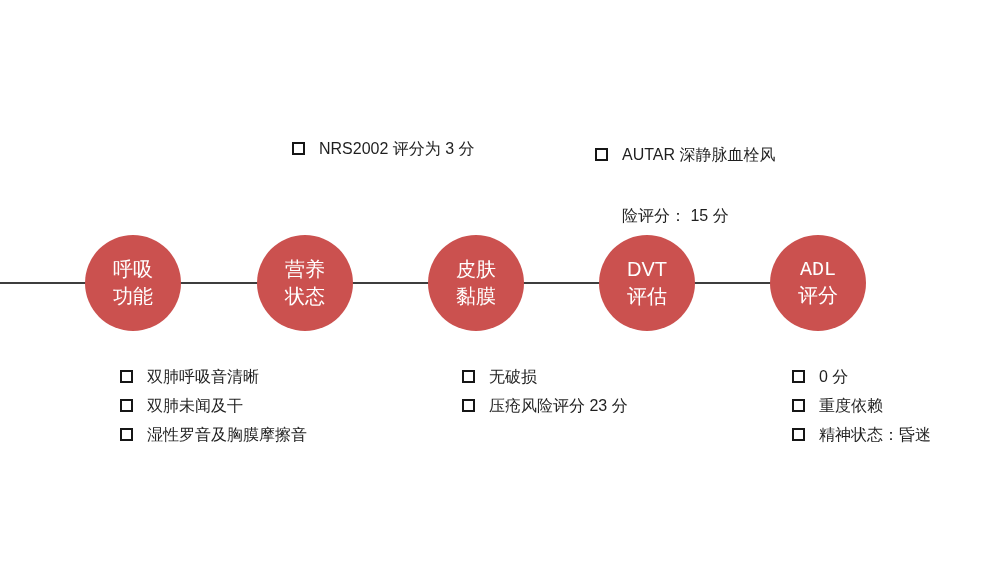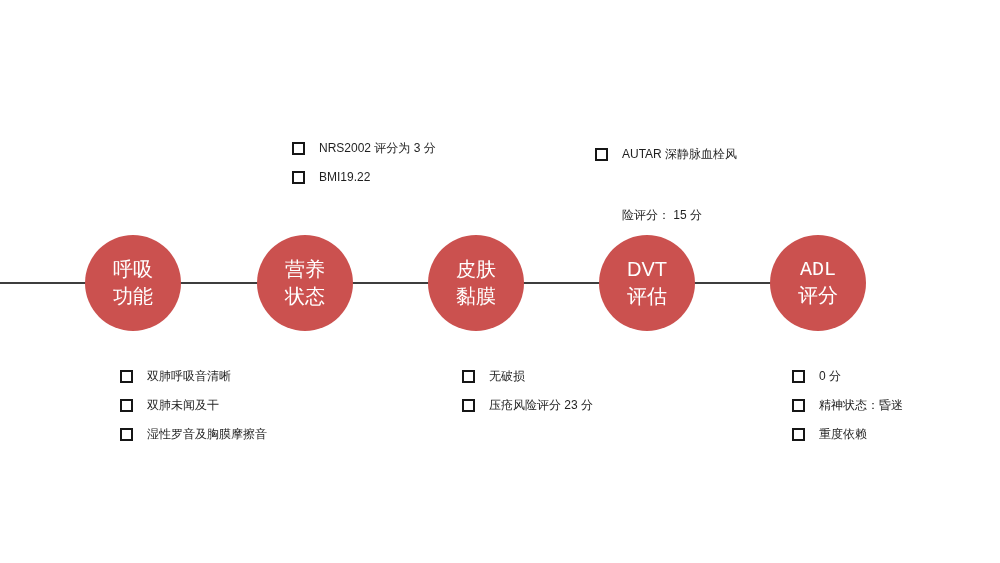--- a/index.html
+++ b/index.html
@@ -41,21 +41,21 @@
     text-align: left;
   }
   .node-1 { left: 85px; }
   .node-2 { left: 257px; }
   .node-3 { left: 428px; }
   .node-4 { left: 599px; }
   .node-5 { left: 770px; font-family: Liberation Mono, monospace; }
 
   .notes {
     position: absolute;
-    font-size: 12px;
+    font-size: 16px;
     text-align: right;
   }
   .notes-top-nutrition { left: 292px; top: 138px; }
   .notes-top-dvt       { left: 595px; top: 144px; }
   .notes-bottom-resp   { left: 120px; top: 366px; }
   .notes-bottom-skin   { left: 462px; top: 366px; }
   .notes-bottom-adl    { left: 792px; top: 366px; }
 
   .note-row {
     display: flex;
@@ -104,24 +104,20 @@
   <div class="node node-5">
     <span>ADL</span>
     <span>评分</span>
   </div>
 
   <div class="notes notes-top-nutrition">
     <div class="note-row">
       <span class="sq-bullet"></span>
       <span>NRS2002 评分为 3 分</span>
     </div>
-    <div class="note-row">
-      <span class="sq-bullet"></span>
-      <span>BMI19.22</span>
-    </div>
   </div>
 
   <div class="notes notes-top-dvt">
     <div class="note-row">
       <span class="sq-bullet"></span>
       <span>AUTAR 深静脉血栓风</span>
     </div>
     <div class="note-row continuation">
       <span>险评分： 15 分</span>
     </div>
@@ -153,21 +149,21 @@
     </div>
   </div>
 
   <div class="notes notes-bottom-adl">
     <div class="note-row">
       <span class="sq-bullet"></span>
       <span>0 分</span>
     </div>
     <div class="note-row">
       <span class="sq-bullet"></span>
-      <span>精神状态：昏迷</span>
+      <span>重度依赖</span>
     </div>
     <div class="note-row">
       <span class="sq-bullet"></span>
-      <span>重度依赖</span>
+      <span>精神状态：昏迷</span>
     </div>
   </div>
 
 </div>
 
 </body></html>

